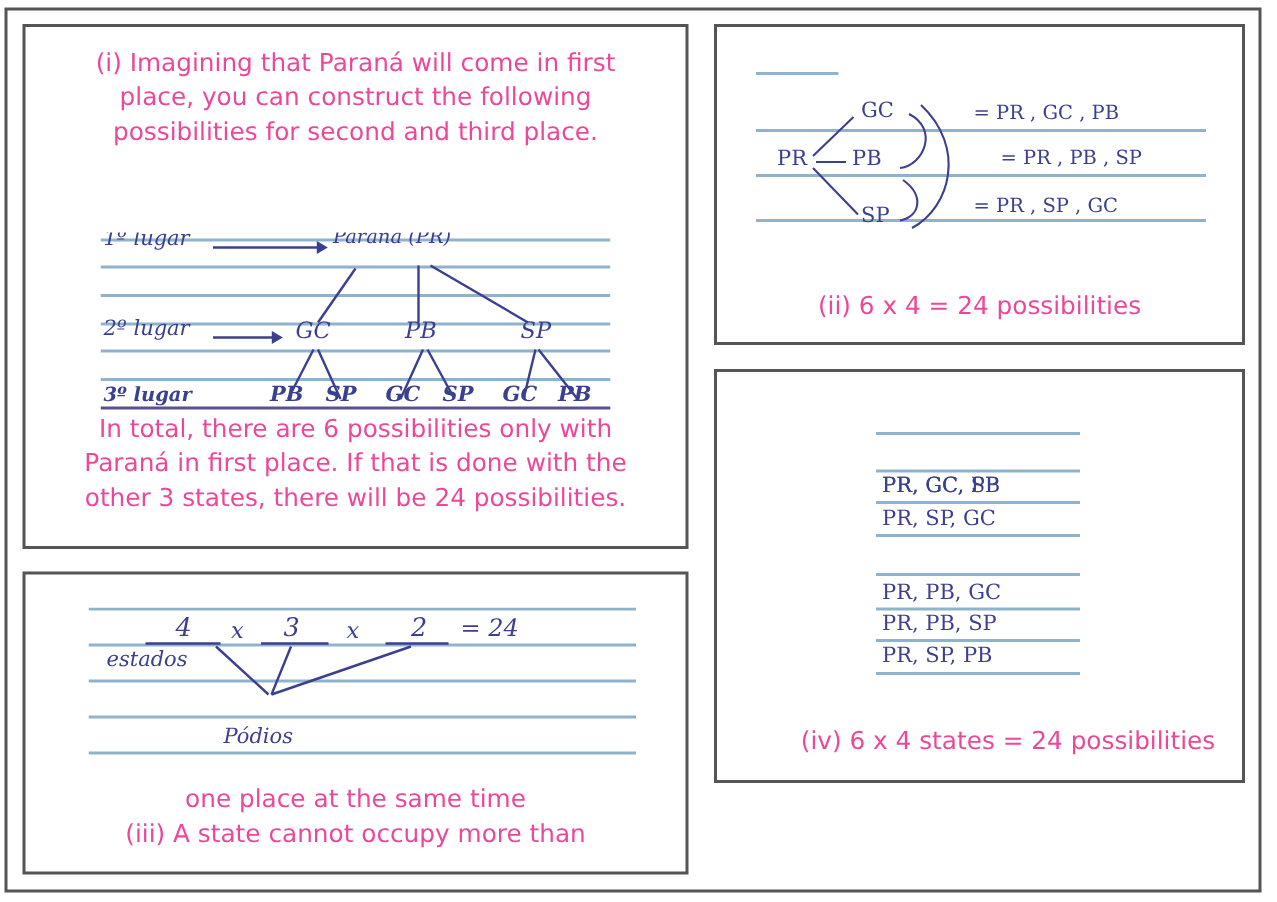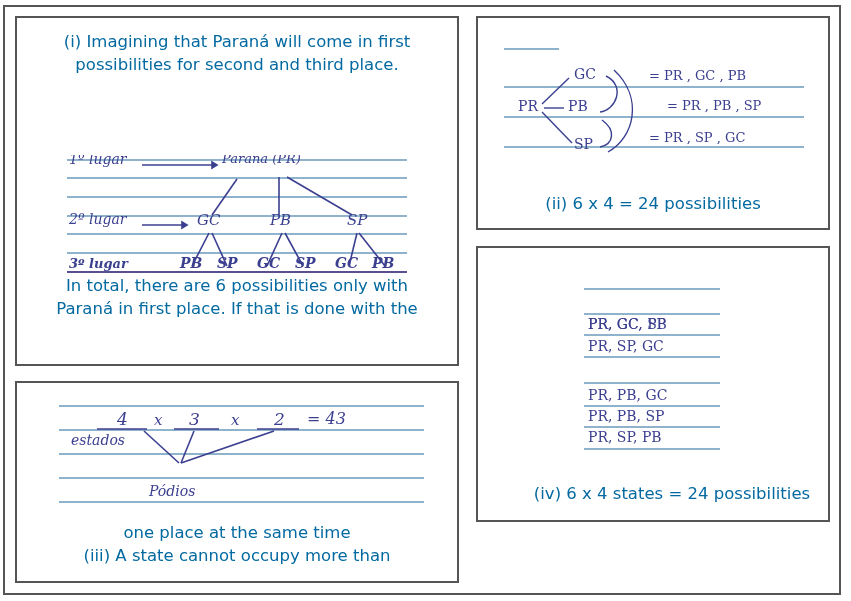--- a/index.html
+++ b/index.html
@@ -2,35 +2,36 @@
 <html><head>
 <meta charset="utf-8">
 <style>
   html, body { margin:0; padding:0; background:#ffffff; }
   body { width:851px; height:601px; position:relative; overflow:hidden;
          font-family:"DejaVu Sans", sans-serif; color:#3a3a3a; }
   .frame { position:absolute; left:3px; top:5px; width:838px; height:590px;
            border:2px solid #555; box-sizing:border-box; }
   .box { position:absolute; border:2px solid #555; box-sizing:border-box; background:#fff; }
   .caption { position:absolute; left:0; right:0; text-align:center; font-size:16.5px;
-             line-height:23px; color:#0369a1; }
+             line-height:23px; color:#ec4899; }
   .paper { position:absolute; overflow:hidden; }
   .line { position:absolute; left:0; right:0; height:1.5px; background:#8fb3cc; }
   .hw { position:absolute; font-family:"DejaVu Serif", serif; font-style:italic;
         color:#3b3f8f; white-space:nowrap; }
   svg.strokes { position:absolute; left:0; top:0; }
 </style>
 </head>
 <body>
 
 <div class="frame"></div>
 
 <div class="box" style="left:15px;top:16px;width:444px;height:350px;">
   <div class="caption" style="top:12px;">
     <div>(i) Imagining that Paraná will come in first</div>
+    <div>place, you can construct the following</div>
     <div>possibilities for second and third place.</div>
   </div>
   <div class="paper" style="left:50px;top:105px;width:340px;height:125px;margin-top:32px;">
     <div class="line" style="top:4px;"></div>
     <div class="line" style="top:22px;"></div>
     <div class="line" style="top:41px;"></div>
     <div class="line" style="top:60px;"></div>
     <div class="line" style="top:78px;"></div>
     <div class="line" style="top:97px;"></div>
     <div class="line" style="top:116px;background:#5a4f8f;height:2px;"></div>
@@ -61,20 +62,21 @@
     <span class="hw" style="left:113px;top:100px;font-size:14px;font-weight:bold;">PB</span>
     <span class="hw" style="left:150px;top:100px;font-size:14px;font-weight:bold;">SP</span>
     <span class="hw" style="left:190px;top:100px;font-size:14px;font-weight:bold;">GC</span>
     <span class="hw" style="left:228px;top:100px;font-size:14px;font-weight:bold;">SP</span>
     <span class="hw" style="left:268px;top:100px;font-size:14px;font-weight:bold;">GC</span>
     <span class="hw" style="left:305px;top:100px;font-size:14px;font-weight:bold;">PB</span>
   </div>
   <div class="caption" style="top:256px;">
     <div>In total, there are 6 possibilities only with</div>
     <div>Paraná in first place. If that is done with the</div>
+    <div>other 3 states, there will be 24 possibilities.</div>
   </div>
 </div>
 
 <div class="box" style="left:15px;top:381px;width:444px;height:202px;">
   <div class="paper" style="left:42px;top:22px;width:365px;height:110px;">
     <div class="line" style="top:0px;"></div>
     <div class="line" style="top:24px;"></div>
     <div class="line" style="top:48px;"></div>
     <div class="line" style="top:72px;"></div>
     <div class="line" style="top:96px;"></div>
@@ -86,21 +88,21 @@
         <line x1="85" y1="26" x2="120" y2="58"></line>
         <line x1="135" y1="26" x2="122" y2="58"></line>
         <line x1="215" y1="26" x2="122" y2="58"></line>
       </g>
     </svg>
     <span class="hw" style="left:58px;top:4px;font-size:17px;">4</span>
     <span class="hw" style="left:95px;top:6px;font-size:15px;">x</span>
     <span class="hw" style="left:130px;top:4px;font-size:17px;">3</span>
     <span class="hw" style="left:172px;top:6px;font-size:15px;">x</span>
     <span class="hw" style="left:215px;top:4px;font-size:17px;">2</span>
-    <span class="hw" style="left:248px;top:4px;font-size:16px;">= 43</span>
+    <span class="hw" style="left:248px;top:4px;font-size:16px;">= 24</span>
     <span class="hw" style="left:12px;top:27px;font-size:14px;">estados</span>
     <span class="hw" style="left:90px;top:78px;font-size:14px;">Pódios</span>
   </div>
   <div class="caption" style="top:138px;">
     <div>one place at the same time</div>
     <div>(iii) A state cannot occupy more than</div>
   </div>
 </div>
 
 <div class="box" style="left:476px;top:16px;width:354px;height:214px;">

